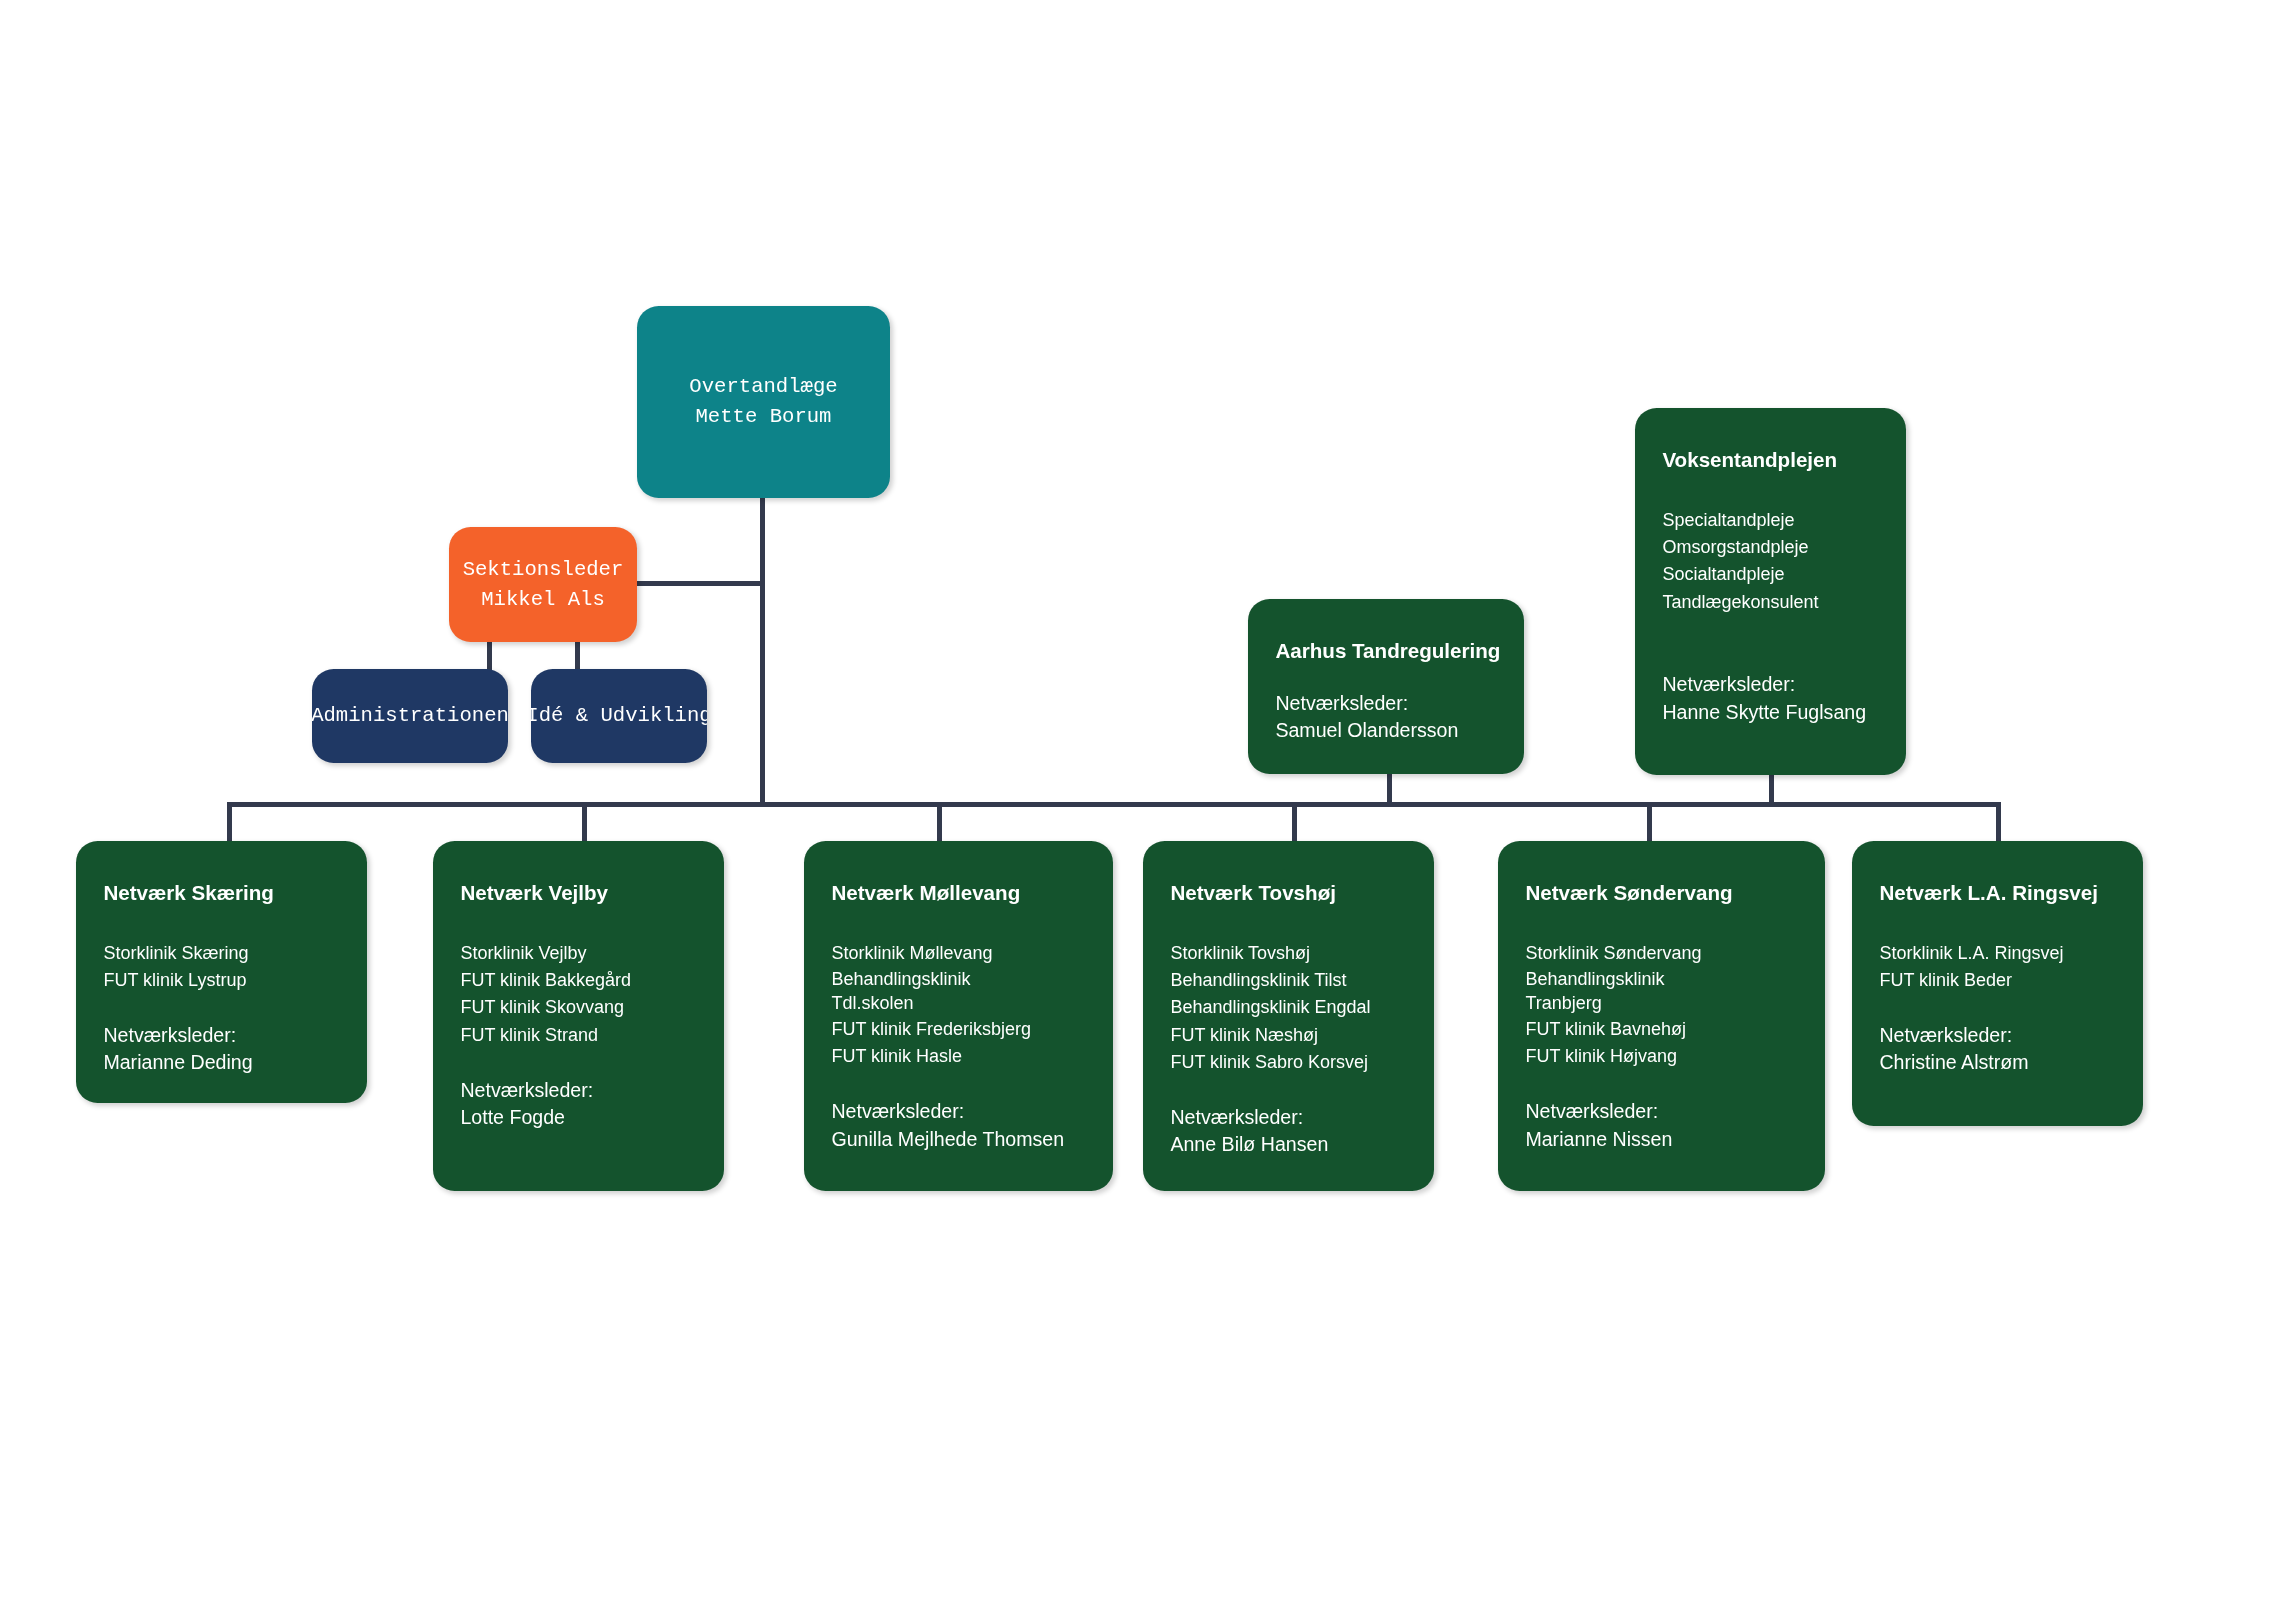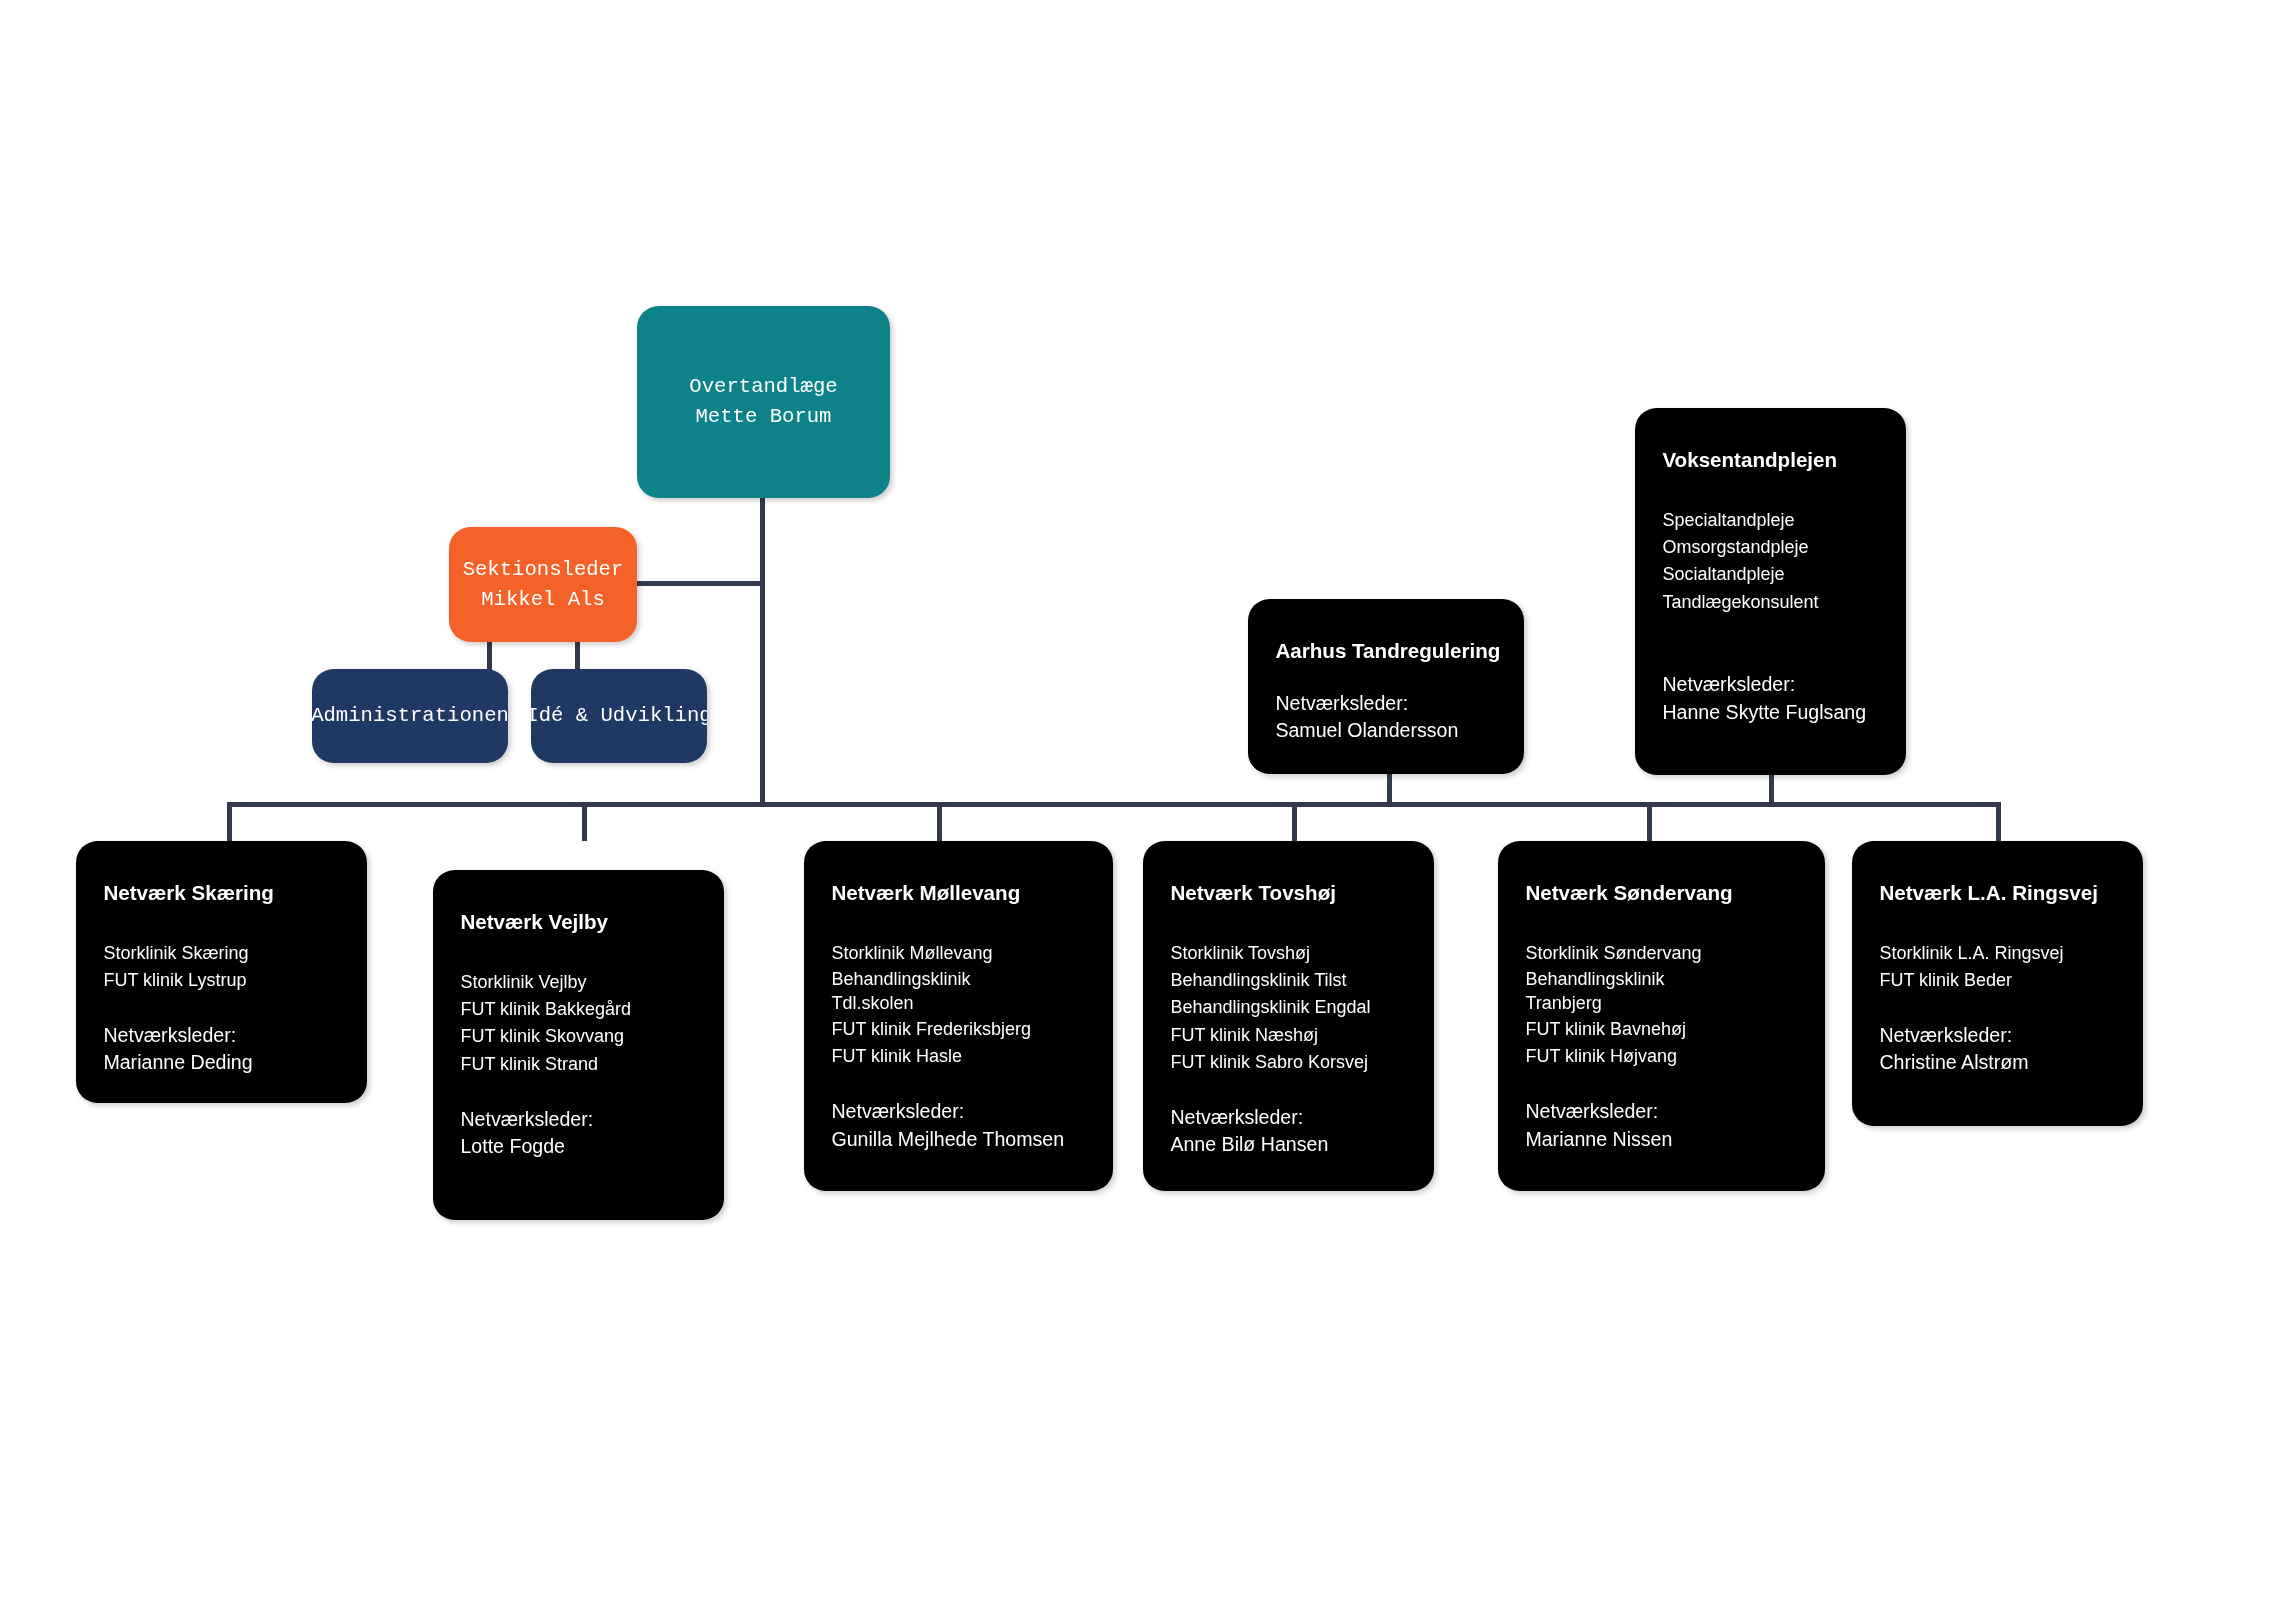--- a/index.html
+++ b/index.html
@@ -33,21 +33,21 @@
     box-sizing: border-box;
     border-radius: 21.6px;
     color: #ffffff;
     box-shadow: 2.9px 2.9px 4.9px rgba(0,0,0,0.18);
     overflow: hidden;
   }
 
   .node.teal  { background: #0d8389; }
   .node.orange{ background: #f4622a; }
   .node.navy  { background: #1f3864; }
-  .node.blue  { background: #000000; }
+  .node.blue  { background: #14532d; }
 
   
   .node.centered {
     display: flex;
     flex-direction: column;
     align-items: center;
     justify-content: center;
     text-align: center;
     font-family: Liberation Mono, monospace;
   }
@@ -150,21 +150,21 @@
     <div class="card-list">
       <div class="item">Storklinik Skæring</div>
       <div class="item">FUT klinik Lystrup</div>
     </div>
     <div class="card-leader">
       <div class="item">Netværksleder:</div>
       <div class="item">Marianne Deding</div>
     </div>
   </div>
 
-  <div class="node blue card" style="left:433px; top:841px; width:291px; height:350px;margin-top:29px;">
+  <div class="node blue card" style="left:433px; top:841px; width:291px; height:350px;">
     <div class="card-title">Netværk Vejlby</div>
     <div class="card-list">
       <div class="item">Storklinik Vejlby</div>
       <div class="item">FUT klinik Bakkegård</div>
       <div class="item">FUT klinik Skovvang</div>
       <div class="item">FUT klinik Strand</div>
     </div>
     <div class="card-leader">
       <div class="item">Netværksleder:</div>
       <div class="item">Lotte Fogde</div>

